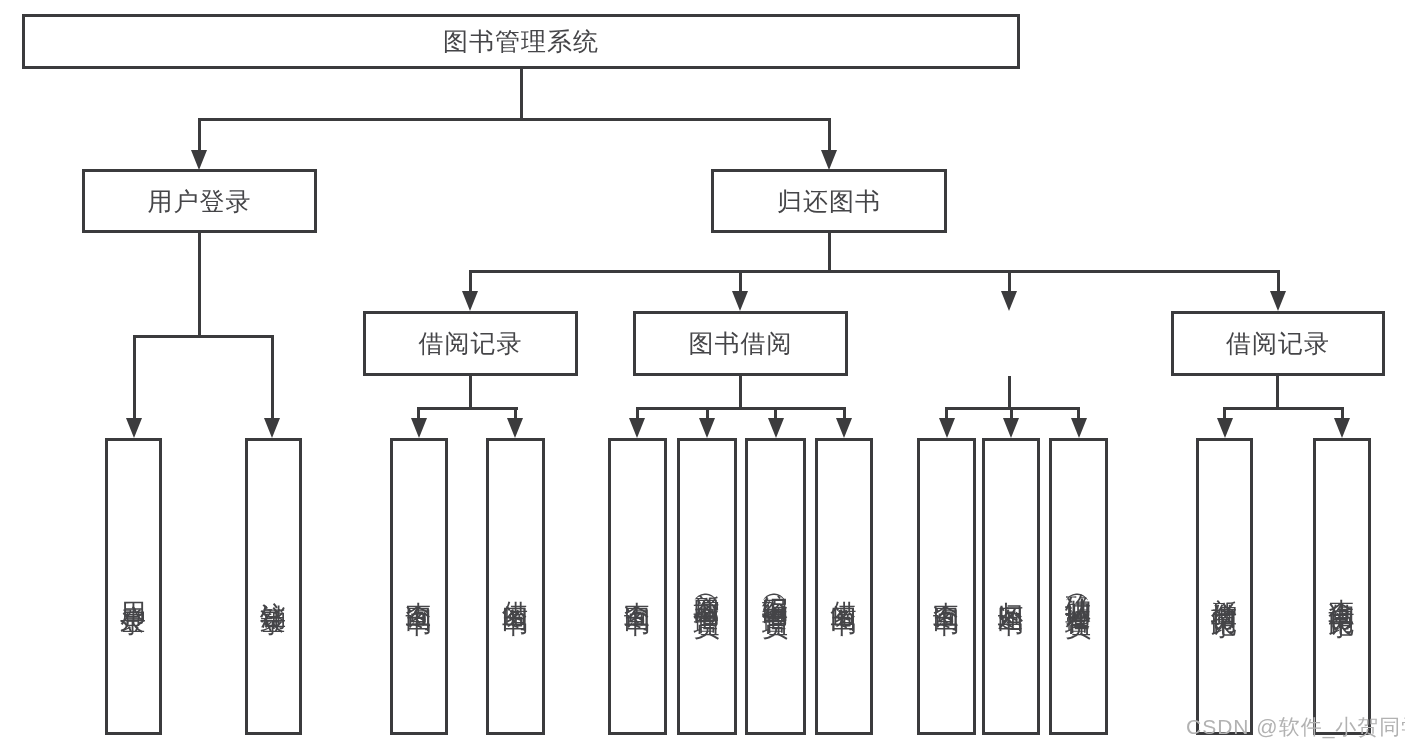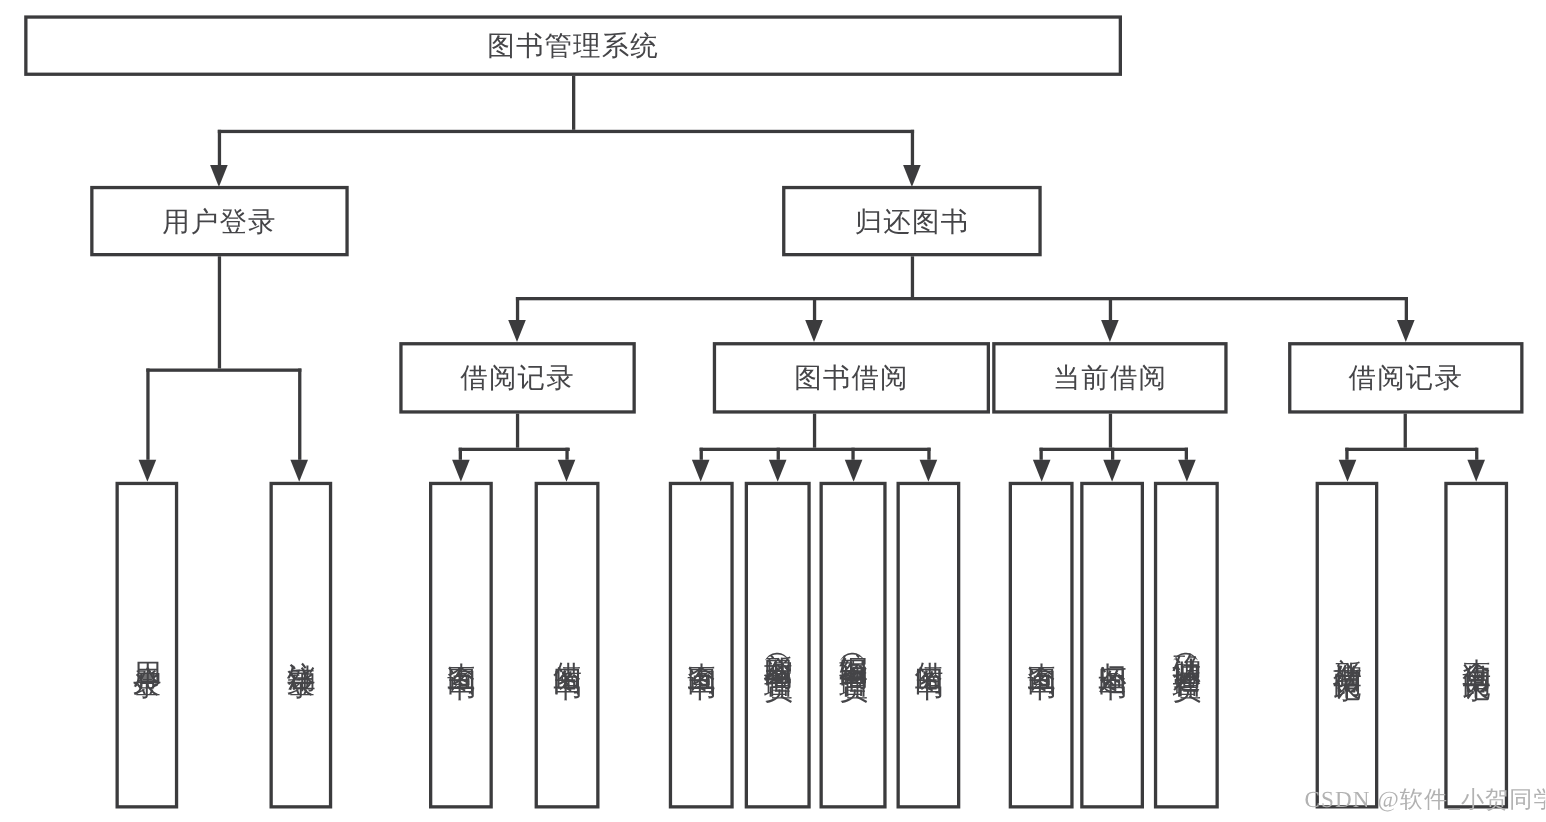--- a/index.html
+++ b/index.html
@@ -6,21 +6,21 @@
     --line:#3b3b3d;
     --text:#454548;
     --watermark:#b2b2b2;
     --bg:#ffffff;
   }
   html,body{margin:0;padding:0;background:var(--bg);}
   #stage{
     position:relative;
     width:1405px;height:747px;
     background:var(--bg);
-    font-family:Liberation Serif, serif;
+    font-family:Liberation Sans, sans-serif;
     overflow:hidden;
   }
   .box{
     position:absolute;box-sizing:border-box;
     border:3px solid var(--line);
     background:var(--bg);
     display:flex;align-items:center;justify-content:center;
     color:var(--text);
   }
   .hbox{font-size:25px;letter-spacing:1px;white-space:nowrap;}
@@ -80,25 +80,22 @@
   <div class="line" style="left:739px;top:270px;width:3px;height:22px;"></div>
   <div class="arrow" style="left:732px;top:291px;"></div>
   <div class="line" style="left:1008px;top:270px;width:3px;height:22px;"></div>
   <div class="arrow" style="left:1001px;top:291px;"></div>
   <div class="line" style="left:1277px;top:270px;width:3px;height:22px;"></div>
   <div class="arrow" style="left:1270px;top:291px;"></div>
 
   <div class="box hbox" style="left:363px;top:311px;width:215px;height:65px;">
     <span>借阅记录</span>
   </div>
-  <div class="box hbox" style="left:648px;top:311px;width:252px;height:65px;">
+  <div class="box hbox" style="left:633px;top:311px;width:215px;height:65px;">
     <span>图书借阅</span>
-  </div>
-  <div class="box hbox" style="left:902px;top:311px;width:214px;height:65px;">
-    <span>当前借阅</span>
   </div>
   <div class="box hbox" style="left:1171px;top:311px;width:214px;height:65px;text-align:center;">
     <span>借阅记录</span>
   </div>
 
   <div class="line" style="left:469px;top:376px;width:3px;height:31px;"></div>
   <div class="line" style="left:417px;top:407px;width:101px;height:3px;"></div>
   <div class="line" style="left:417px;top:407px;width:3px;height:11px;"></div>
   <div class="arrow" style="left:411px;top:418px;"></div>
   <div class="line" style="left:514px;top:407px;width:3px;height:11px;"></div>

